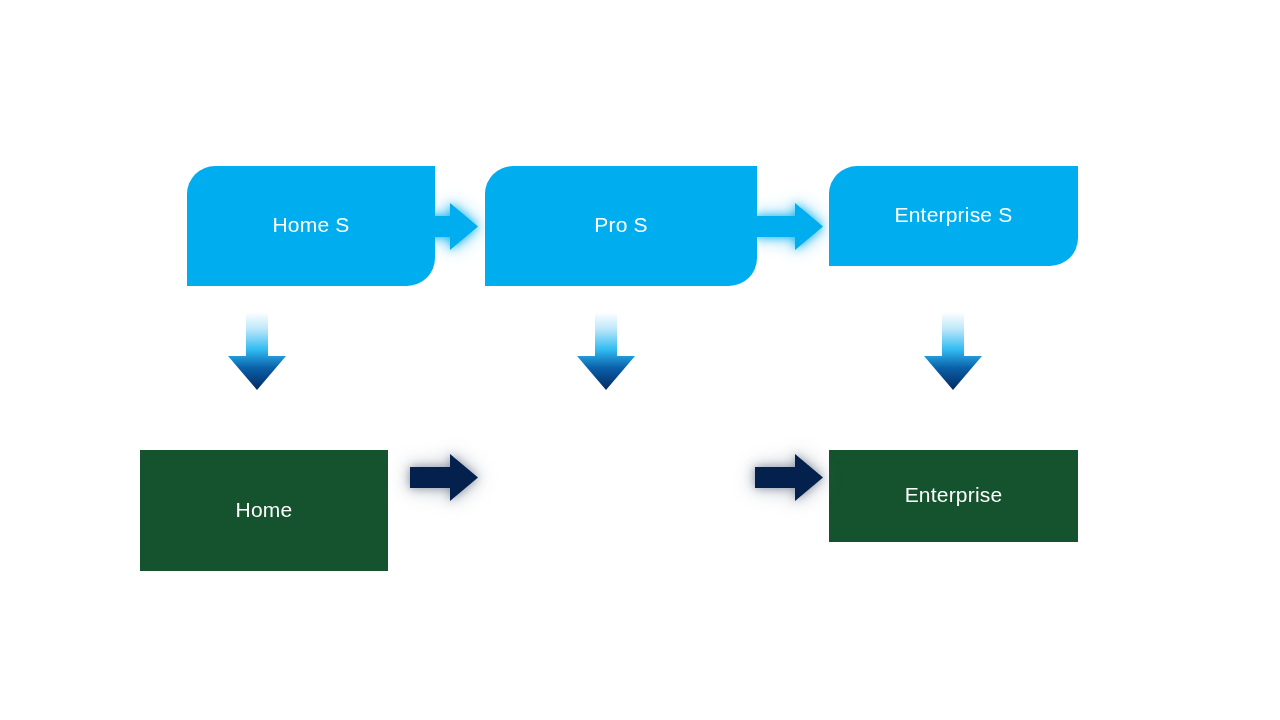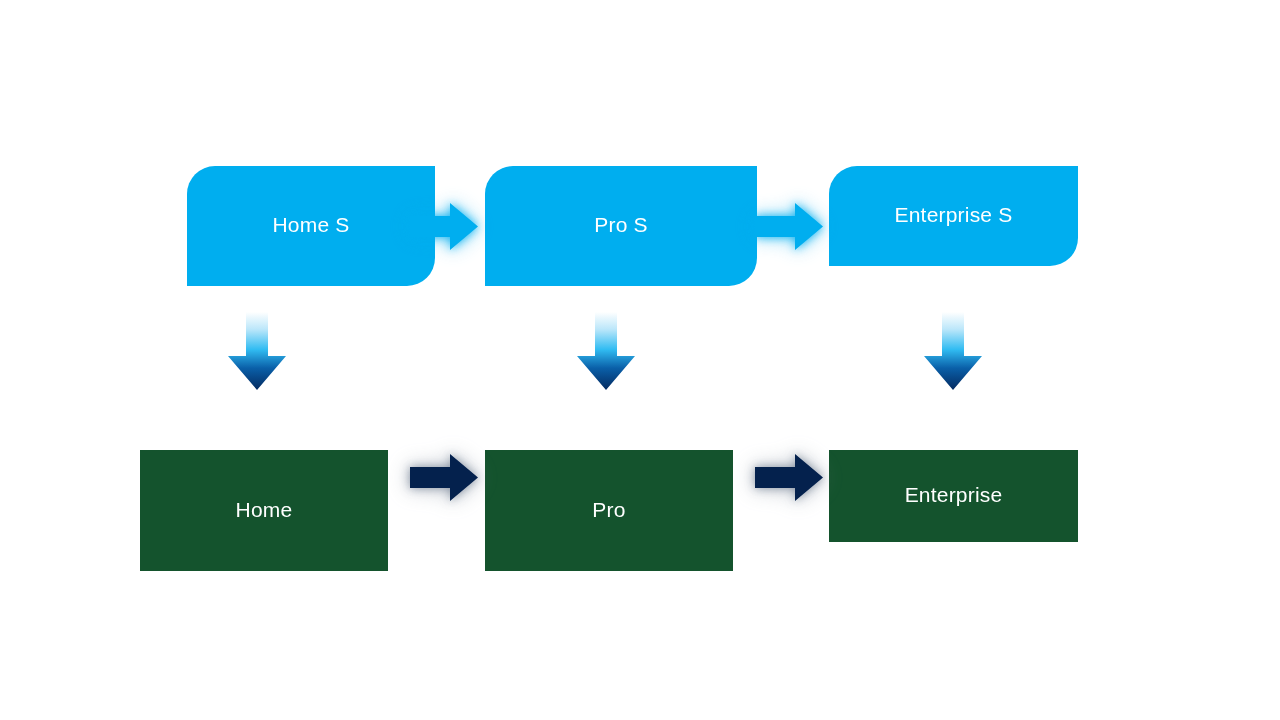--- a/index.html
+++ b/index.html
@@ -153,23 +153,20 @@
         </linearGradient>
       </defs>
       <path d="M18 0 H40 V44 H58 L29 78 L0 44 H18 Z" fill="url(#downGrad3)"></path>
     </svg>
   </div>
 
   <div class="node node--plan" style="left:140px; top:417px; width:248px; height:121px;">
     <span class="node-label">Home</span>
   </div>
 
-  <div class="node node--plan" style="left:485px; top:417px; width:248px; height:121px;">
-    <span class="node-label">Pro</span>
-  </div>
 
   <div class="node node--plan" style="left:829px; top:417px; width:249px; height:92px;">
     <span class="node-label">Enterprise</span>
   </div>
 
   <div class="arrow arrow--interactive arrow-glow-navy" style="left:410px; top:454px; width:68px; height:47px;">
     <svg width="68" height="47" viewBox="0 0 68 47" aria-hidden="true">
       <path d="M0 13 H40 V0 L68 23.5 L40 47 V34 H0 Z" fill="#04214D"></path>
     </svg>
   </div>

